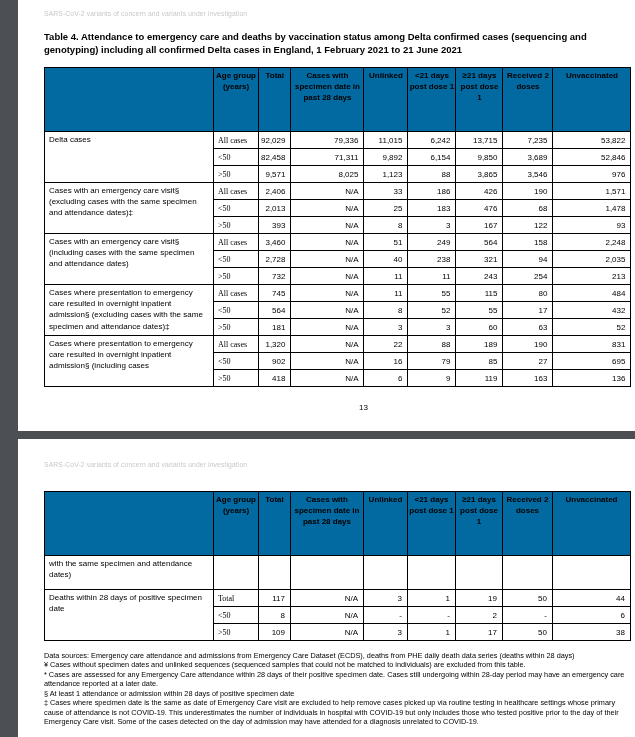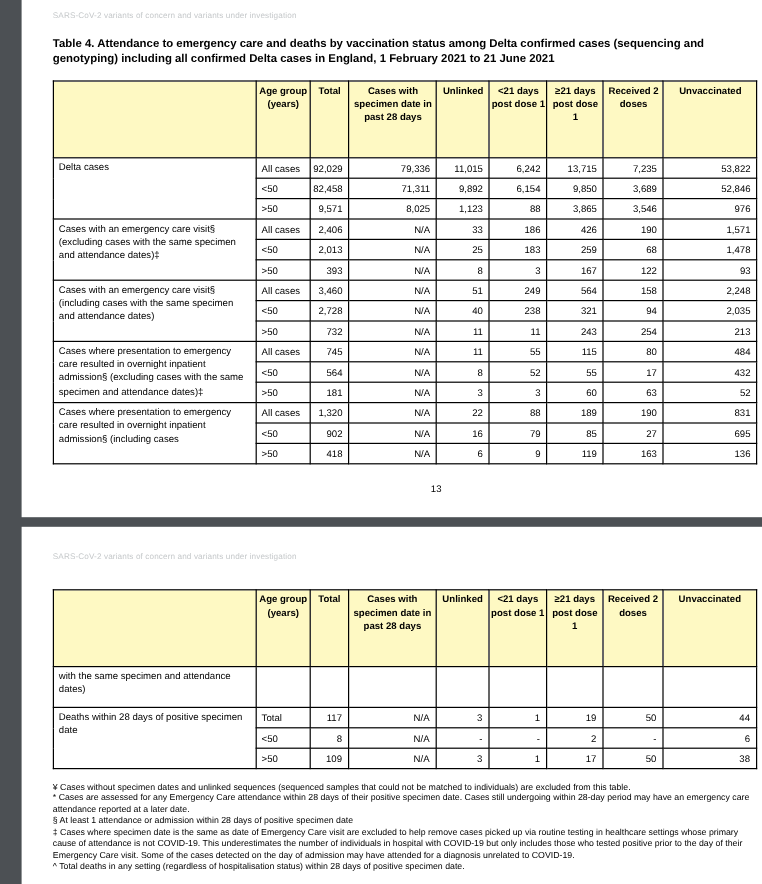--- a/index.html
+++ b/index.html
@@ -22,26 +22,26 @@
     font-size:9.5px;font-weight:bold;line-height:1.32;
   }
   .tbl{
     position:absolute;left:26px;border-collapse:collapse;table-layout:fixed;
     font-size:8px;
   }
   #table1{top:67px;}
   #table2{top:52px;}
   .tbl th,.tbl td{border:1px solid #000;box-sizing:border-box;overflow:hidden;}
   .tbl th{
-    background:#fef9c3;font-weight:bold;text-align:center;vertical-align:top;
+    background:#0369a1;font-weight:bold;text-align:center;vertical-align:top;
     padding:3px 1px 2px 1px;height:64px;line-height:1.35;
   }
   .tbl td{height:17px;padding:1px 2px;}
   .tbl td.lbl{text-align:left;vertical-align:top;padding:2px 4px;line-height:1.4;margin-top:18px;}
-  .tbl td.age{text-align:left;padding-left:4px;}
+  .tbl td.age{text-align:left;padding-left:4px;font-family:Liberation Serif, serif;}
   .tbl td.num{text-align:right;padding-right:5px;}
   #table2 tbody tr.cont td{height:34px;vertical-align:top;}
   .page-number{
     position:absolute;top:403px;left:0;width:100%;text-align:center;font-size:8px;margin-left:36px;
   }
   .footnotes{
     position:absolute;top:212px;left:26px;width:586px;
     font-size:7.3px;line-height:1.3;
   }
   .footnotes div{margin:0;}
@@ -119,21 +119,21 @@
           <td class="num">426</td>
           <td class="num">190</td>
           <td class="num">1,571</td>
         </tr>
         <tr>
           <td class="age">&lt;50</td>
           <td class="num">2,013</td>
           <td class="num">N/A</td>
           <td class="num">25</td>
           <td class="num">183</td>
-          <td class="num">259</td>
+          <td class="num">476</td>
           <td class="num">68</td>
           <td class="num">1,478</td>
         </tr>
         <tr>
           <td class="age">&gt;50</td>
           <td class="num">393</td>
           <td class="num">N/A</td>
           <td class="num">8</td>
           <td class="num">3</td>
           <td class="num">167</td>
@@ -304,19 +304,19 @@
           <td class="num">N/A</td>
           <td class="num">3</td>
           <td class="num">1</td>
           <td class="num">17</td>
           <td class="num">50</td>
           <td class="num">38</td>
         </tr>
       </tbody>
   </table>
   <div class="footnotes">
+      <div>Data sources: Emergency care attendance and admissions from Emergency Care Dataset (ECDS), deaths from PHE daily death data series (deaths within 28 days)</div>
       <div>¥ Cases without specimen dates and unlinked sequences (sequenced samples that could not be matched to individuals) are excluded from this table.</div>
       <div>* Cases are assessed for any Emergency Care attendance within 28 days of their positive specimen date. Cases still undergoing within 28-day period may have an emergency care attendance reported at a later date.</div>
       <div>§ At least 1 attendance or admission within 28 days of positive specimen date</div>
       <div>‡ Cases where specimen date is the same as date of Emergency Care visit are excluded to help remove cases picked up via routine testing in healthcare settings whose primary cause of attendance is not COVID-19. This underestimates the number of individuals in hospital with COVID-19 but only includes those who tested positive prior to the day of their Emergency Care visit. Some of the cases detected on the day of admission may have attended for a diagnosis unrelated to COVID-19.</div>
-      <div>^ Total deaths in any setting (regardless of hospitalisation status) within 28 days of positive specimen date.</div>
     </div>
 </div>
 
 </body></html>

